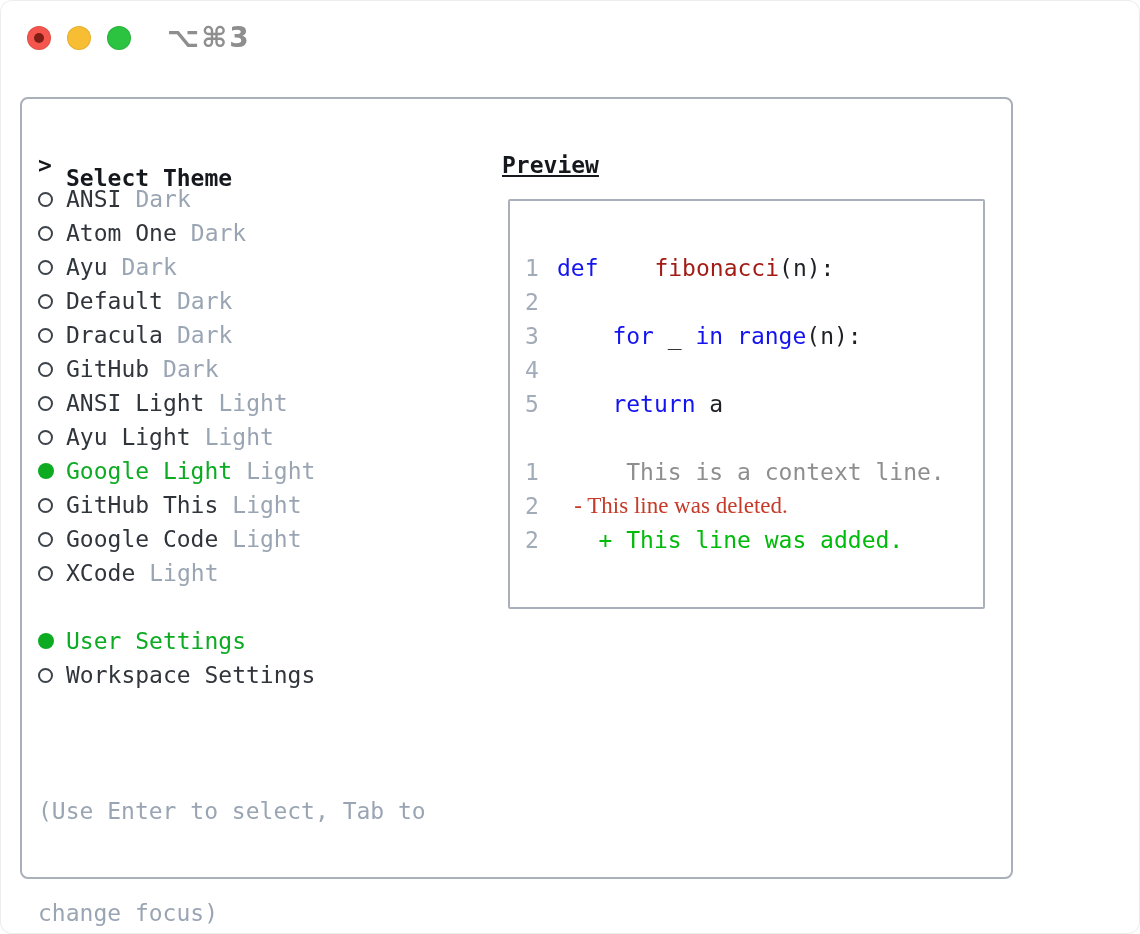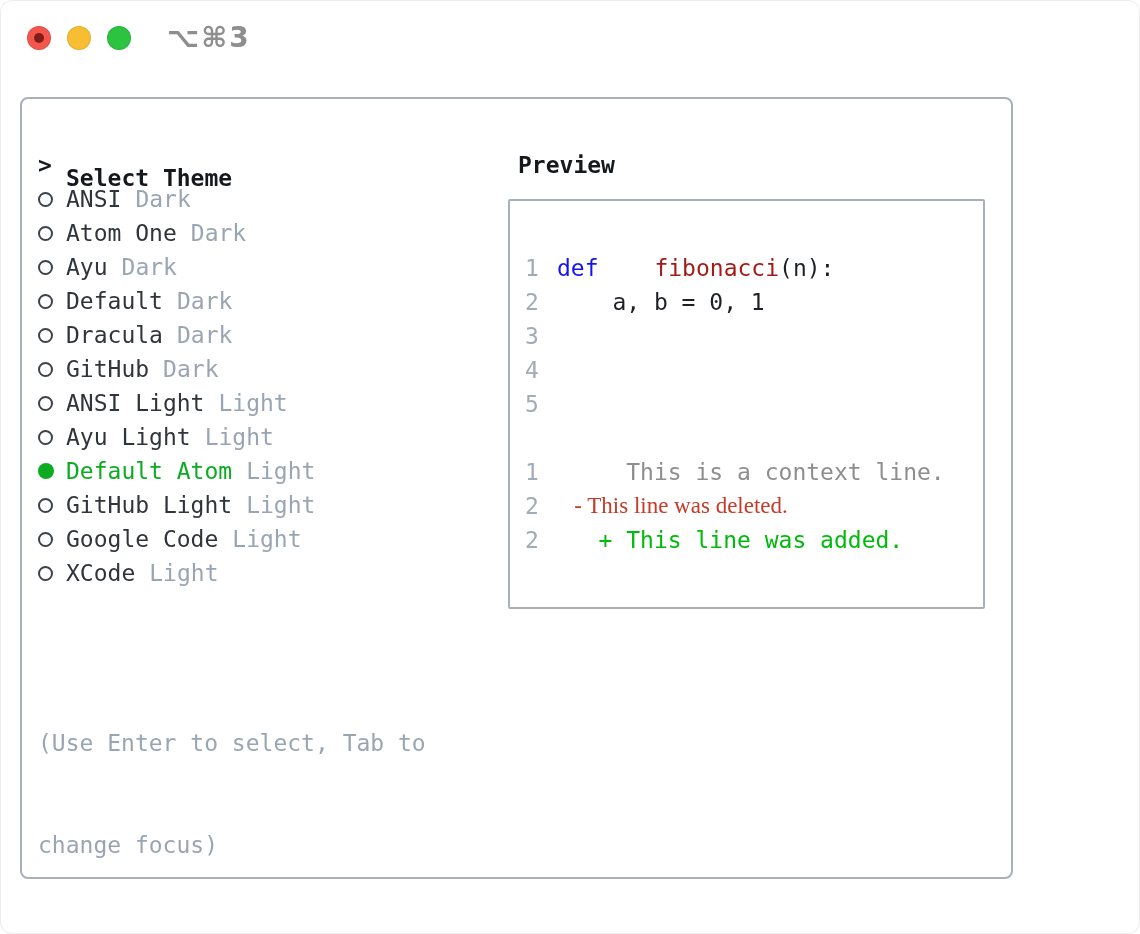--- a/index.html
+++ b/index.html
@@ -33,21 +33,21 @@
   .arrow{font-weight:700;color:var(--heading-black);}
   .circ{width:15px;height:15px;border:2px solid var(--circle-gray);border-radius:50%;box-sizing:border-box;}
   .circ.sel{width:16px;height:16px;border:none;background:var(--accent-green);}
   .h{font-weight:700;color:var(--heading-black);margin-top:26px;}
   .name{color:var(--text-dark);}
   .name.sel{color:var(--accent-green);}
   .tag{color:var(--muted-gray);margin-left:14px;}
   .spacer{height:34px;}
   .help{line-height:34px;color:var(--muted-gray);white-space:pre;}
   
-  .preview-title{position:absolute;left:496px;top:49px;height:34px;display:flex;align-items:center;font-weight:700;color:var(--heading-black);}
+  .preview-title{position:absolute;left:480px;top:49px;height:34px;display:flex;align-items:center;font-weight:700;color:var(--heading-black);text-decoration:underline;}
   .preview-box{
     position:absolute;left:486px;top:100px;width:477px;height:410px;
     border:2px solid var(--border-gray);border-radius:2px;box-sizing:border-box;background:#fff;
   }
   #code-block{padding:50px 0 0 15px;}
   #diff-block{margin-top:34px;padding-left:15px;}
   .cl{height:34px;display:flex;align-items:center;}
   .ln{display:inline-block;width:32px;color:var(--line-number-gray);flex:none;}
   .ct{white-space:pre;color:var(--code-black);}
   .kw{color:var(--keyword-blue);}
@@ -79,52 +79,57 @@
       </div>
       <div id="theme-list">
           <div class="row"><span class="marker"><span class="circ"></span></span><span class="name">ANSI</span><span class="tag">Dark</span></div>
           <div class="row"><span class="marker"><span class="circ"></span></span><span class="name">Atom One</span><span class="tag">Dark</span></div>
           <div class="row"><span class="marker"><span class="circ"></span></span><span class="name">Ayu</span><span class="tag">Dark</span></div>
           <div class="row"><span class="marker"><span class="circ"></span></span><span class="name">Default</span><span class="tag">Dark</span></div>
           <div class="row"><span class="marker"><span class="circ"></span></span><span class="name">Dracula</span><span class="tag">Dark</span></div>
           <div class="row"><span class="marker"><span class="circ"></span></span><span class="name">GitHub</span><span class="tag">Dark</span></div>
           <div class="row"><span class="marker"><span class="circ"></span></span><span class="name">ANSI Light</span><span class="tag">Light</span></div>
           <div class="row"><span class="marker"><span class="circ"></span></span><span class="name">Ayu Light</span><span class="tag">Light</span></div>
-          <div class="row"><span class="marker"><span class="circ sel"></span></span><span class="name sel">Default Atom</span><span class="tag">Light</span></div>
-          <div class="row"><span class="marker"><span class="circ"></span></span><span class="name">GitHub Light</span><span class="tag">Light</span></div>
+          <div class="row"><span class="marker"><span class="circ sel"></span></span><span class="name sel">Google Light</span><span class="tag">Light</span></div>
+          <div class="row"><span class="marker"><span class="circ"></span></span><span class="name">GitHub This</span><span class="tag">Light</span></div>
           <div class="row"><span class="marker"><span class="circ"></span></span><span class="name">Google Code</span><span class="tag">Light</span></div>
           <div class="row"><span class="marker"><span class="circ"></span></span><span class="name">XCode</span><span class="tag">Light</span></div>
         </div>
       <div class="spacer"></div>
+      <div id="apply-list">
+          <div class="row"><span class="marker"><span class="circ sel"></span></span><span class="name sel">User Settings</span></div>
+          <div class="row"><span class="marker"><span class="circ"></span></span><span class="name">Workspace Settings</span></div>
+        </div>
       <div class="spacer"></div>
       <div class="help">
         <div>(Use Enter to select, Tab to</div>
         <div>change focus)</div>
       </div>
     </div>
 
     <div class="preview-title">Preview</div>
     <div class="preview-box">
       <div id="code-block">
           <div class="cl">
             <span class="ln">1</span>
             <span class="ct"><span class="kw">def</span><span> </span><span class="fn">fibonacci</span><span>(n):</span></span>
           </div>
           <div class="cl">
             <span class="ln">2</span>
-            <span class="ct"><span>    a, b = 0, 1</span></span>
           </div>
           <div class="cl">
             <span class="ln">3</span>
+            <span class="ct"><span>    </span><span class="kw">for</span><span> _ </span><span class="kw">in</span><span> </span><span class="kw">range</span><span>(n):</span></span>
           </div>
           <div class="cl">
             <span class="ln">4</span>
           </div>
           <div class="cl">
             <span class="ln">5</span>
+            <span class="ct"><span>    </span><span class="kw">return</span><span> a</span></span>
           </div>
         </div>
       <div id="diff-block">
           <div class="cl">
             <span class="ln">1</span>
             <span class="ct ctx">     This is a context line.</span>
           </div>
           <div class="cl">
             <span class="ln">2</span>
             <span class="ct del">   - This line was deleted.</span>

